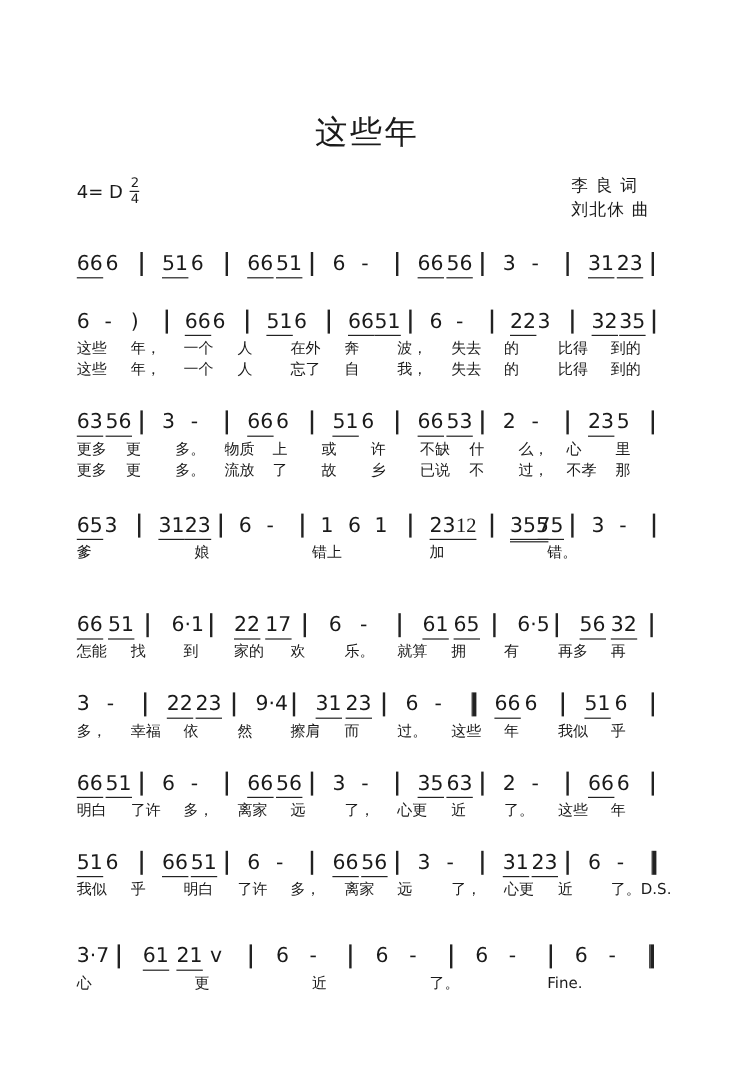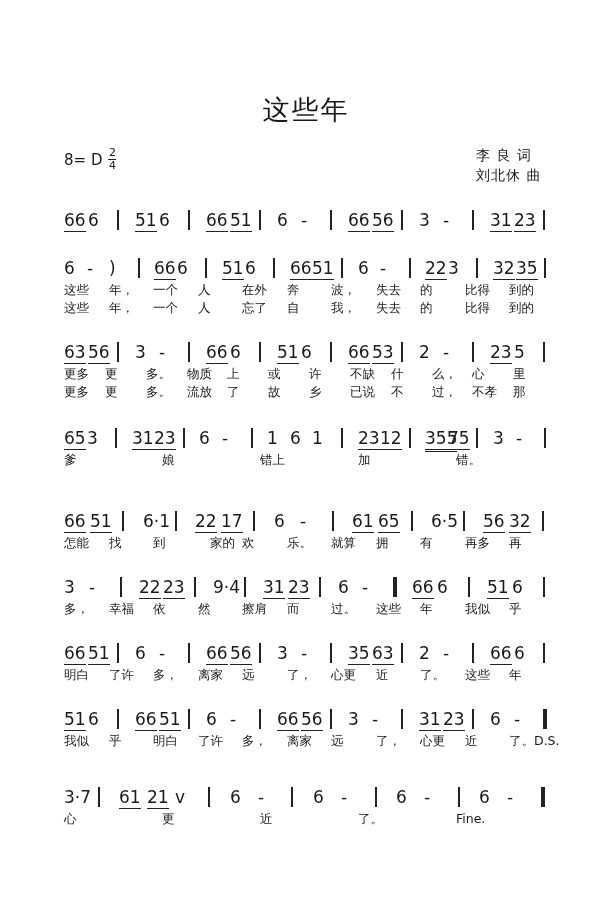--- a/index.html
+++ b/index.html
@@ -18,21 +18,21 @@
   .tok.uu{border-bottom:3px double #222;padding-bottom:1px;}
   .bl{position:absolute;top:0;width:1.5px;height:20px;background:#222;}
   .dbl{position:absolute;top:0;width:4px;height:20px;border-left:1.5px solid #222;border-right:3px solid #222;box-sizing:border-box;}
 </style>
 </head>
 <body>
 
 <div class="title">这些年</div>
 
 <div class="key">
-  <span>8= D</span>
+  <span>4= D</span>
   <span class="ts">
     <span>2</span>
     <span class="bar"></span>
     <span>4</span>
   </span>
 </div>
 
 <div class="credits">
   <div>李  良 词</div>
   <div>刘北休 曲</div>
@@ -178,21 +178,21 @@
         <span class="tok u" style="left: 90px;">23</span>
         <span class="bl" style="left: 119px;"></span>
         <span class="tok" style="left: 135px;">6</span>
         <span class="tok" style="left: 158px;">-</span>
         <span class="bl" style="left: 187px;"></span>
         <span class="tok" style="left: 203px;">1</span>
         <span class="tok" style="left: 226px;">6</span>
         <span class="tok" style="left: 248px;">1</span>
         <span class="bl" style="left: 277px;"></span>
         <span class="tok u" style="left: 294px;">23</span>
-        <span class="tok u" style="left: 316px;">12</span>
+        <span class="tok u" style="left: 316px; font-family: Liberation Serif, serif;">12</span>
         <span class="bl" style="left: 345px;"></span>
         <span class="tok uu" style="left: 361px;">355</span>
         <span class="tok u" style="left: 384px;">75</span>
         <span class="bl" style="left: 412px;"></span>
         <span class="tok" style="left: 429px;">3</span>
         <span class="tok" style="left: 452px;">-</span>
         <span class="bl" style="left: 480px;"></span>
       </div>
       <div class="lyr">
         <span class="tok" style="left: 0px;">爹</span>
@@ -221,21 +221,21 @@
         <span class="tok" style="left: 367px;">6·5</span>
         <span class="bl" style="left: 399px;"></span>
         <span class="tok u" style="left: 419px;">56</span>
         <span class="tok u" style="left: 445px;">32</span>
         <span class="bl" style="left: 478px;"></span>
       </div>
       <div class="lyr">
         <span class="tok" style="left: 0px;">怎能</span>
         <span class="tok" style="left: 45px;">找</span>
         <span class="tok" style="left: 89px;">到</span>
-        <span class="tok" style="left: 146px;">家的</span>
+        <span class="tok" style="left: 131px;">家的</span>
         <span class="tok" style="left: 178px;">欢</span>
         <span class="tok" style="left: 223px;">乐。</span>
         <span class="tok" style="left: 267px;">就算</span>
         <span class="tok" style="left: 312px;">拥</span>
         <span class="tok" style="left: 356px;">有</span>
         <span class="tok" style="left: 401px;">再多</span>
         <span class="tok" style="left: 445px;">再</span>
       </div>
     </div>
     <div class="line" style="top: 577px;">

